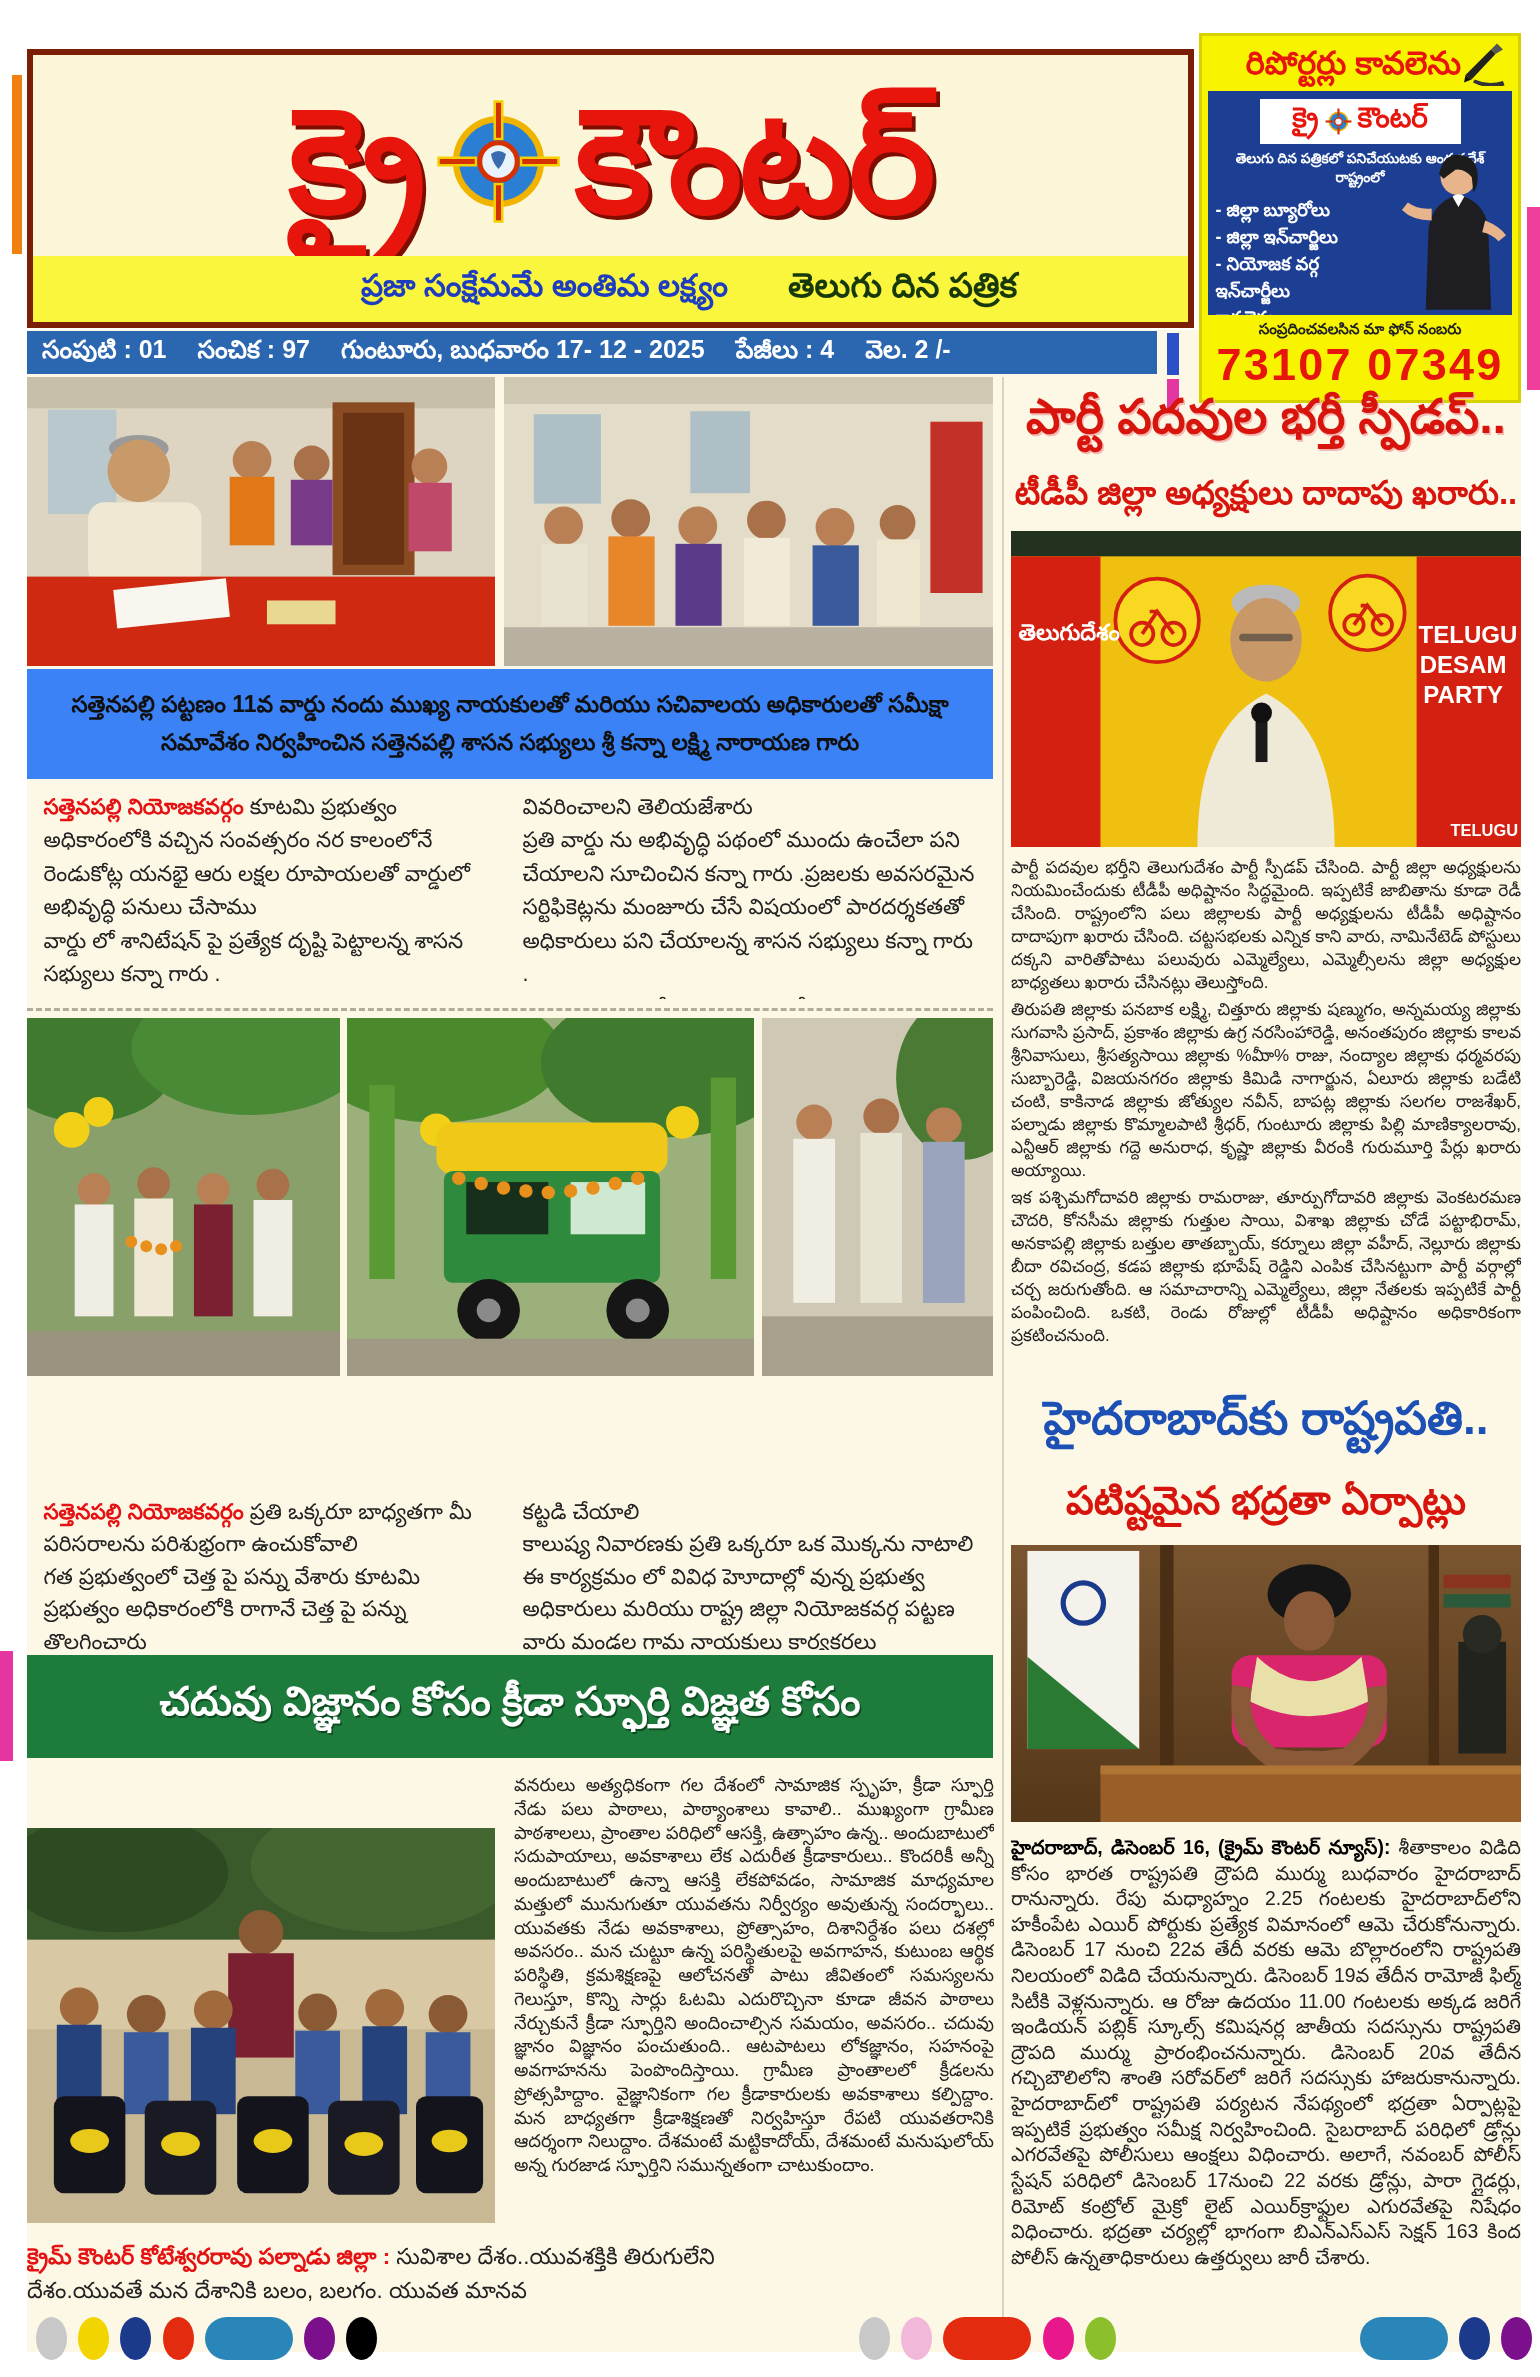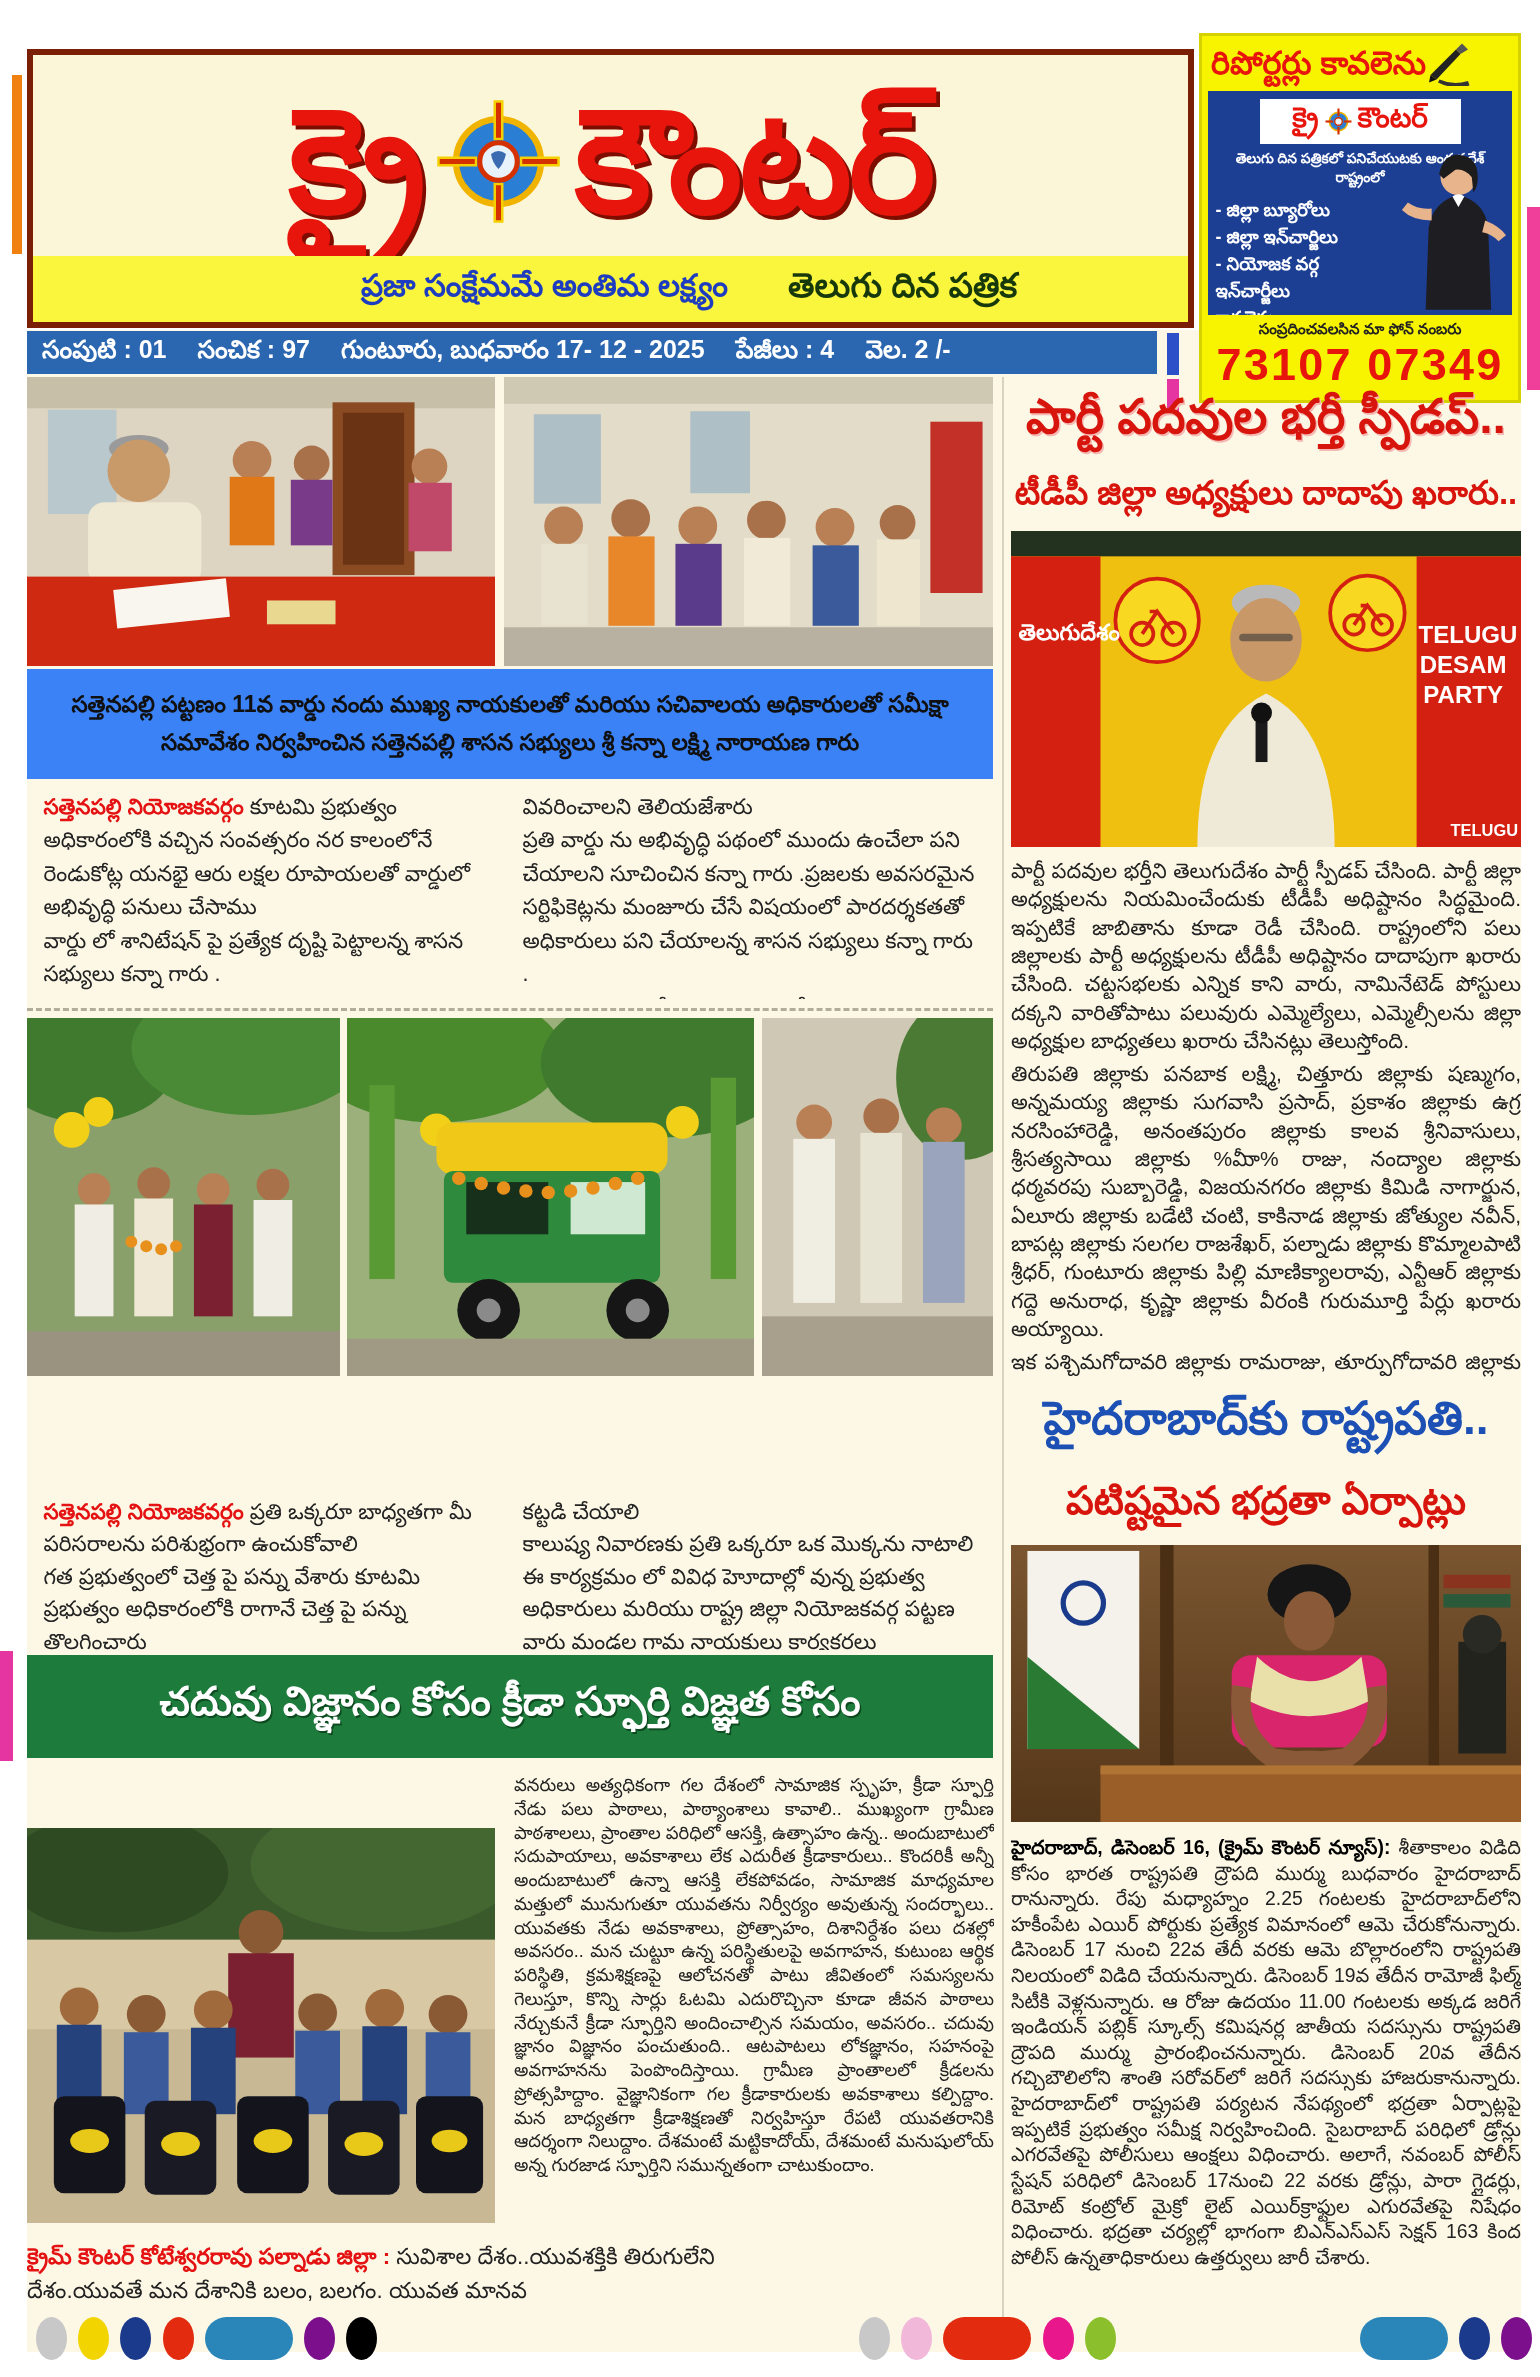--- a/index.html
+++ b/index.html
@@ -16,21 +16,21 @@
                text-shadow:3.7px 3.7px 0 #7e0d00; letter-spacing:-3px; }
   .target-logo { width:125px; height:125px; flex:0 0 auto; }
   .mast-band { position:absolute; left:0; right:0; bottom:0; height:66px; background:#faf63d;
                display:flex; align-items:center; }
   .tagline { margin-left:328px; font-size:31px; font-weight:800; color:#1d3cc0; }
   .paper-type { margin-left:60px; font-size:34px; font-weight:700; color:#16380a; }
 
   
   .recruit-ad { position:absolute; left:1199px; top:33px; width:322px; height:370px;
                 background:#f8f400; border:3px solid #d6d200; padding:4.5px 6px; }
-  .ad-title-row { display:flex; align-items:center; justify-content:flex-start; padding:1.5px 3px; }
+  .ad-title-row { display:flex; align-items:center; justify-content:flex-end; padding:1.5px 3px; }
   .ad-title { color:#e8150d; font-size:32px; font-weight:800; line-height:1.05; }
   .ad-pen { width:48px; height:43px; flex:0 0 auto; }
   .ad-panel { position:relative; margin-top:4.5px; background:#1c3f94; height:224px; padding:7.5px 7.5px 4.5px; overflow:hidden; }
   .ad-brand-strip { width:201px; margin:0 auto; background:#ffffff; text-align:center; padding:3px 0;
                     color:#e8150d; font-weight:800; font-size:28px; display:flex; align-items:center; justify-content:center; gap:6px; }
   .ad-brand-strip .mini-target { width:27px; height:27px; }
   .ad-intro { color:#ffffff; font-size:13.8px; text-align:center; margin-top:7.5px; font-weight:600; }
   .ad-items { color:#ffffff; font-weight:700; font-size:18px; line-height:1.5; margin-top:7.5px; width:62%; }
   .ad-woman { position:absolute; right:3px; top:58px; width:119px; height:161px; }
   .ad-contact { text-align:center; color:#222; font-size:15px; margin-top:4.5px; font-weight:600; }
@@ -80,21 +80,21 @@
   .lead-red { color:#e41212; font-weight:800; }
   .dashed-div { position:absolute; left:27px; top:1008px; width:966px; border-top:3px dashed #b2ac9a; }
 
   
   .v-rule { position:absolute; left:1002px; top:377px; width:1.5px; height:1968px; background:#d8d2c0; }
   .r-headline1 { position:absolute; left:1011px; top:391px; width:510px; text-align:center;
                  color:#d8150d; font-size:48px; font-weight:800; line-height:1.1; text-shadow:1.5px 1.5px 0 #f4b9b2; }
   .r-subhead1 { position:absolute; left:1011px; top:474px; width:510px; text-align:center;
                 color:#d8150d; font-size:33px; font-weight:800; }
   .tdp-body { position:absolute; left:1011px; top:857px; width:510px; height:520px; overflow:hidden;
-              color:#222; font-size:21px; line-height:1.35; text-align:justify; }
+              color:#222; font-size:17px; line-height:1.35; text-align:justify; }
   .tdp-body p { margin-bottom:4.5px; }
   .r-headline2 { position:absolute; left:1011px; top:1391px; width:510px; text-align:center;
                  color:#1d50b5; font-size:46px; font-weight:800; }
   .r-subhead2 { position:absolute; left:1011px; top:1479px; width:510px; text-align:center;
                 color:#d8150d; font-size:39px; font-weight:800; }
   .pres-body { position:absolute; left:1011px; top:1835px; width:510px; height:477px; overflow:hidden;
                color:#222; font-size:19.4px; line-height:1.32; text-align:justify; }
   .pres-dateline { color:#000000; font-weight:800; }
 
   

